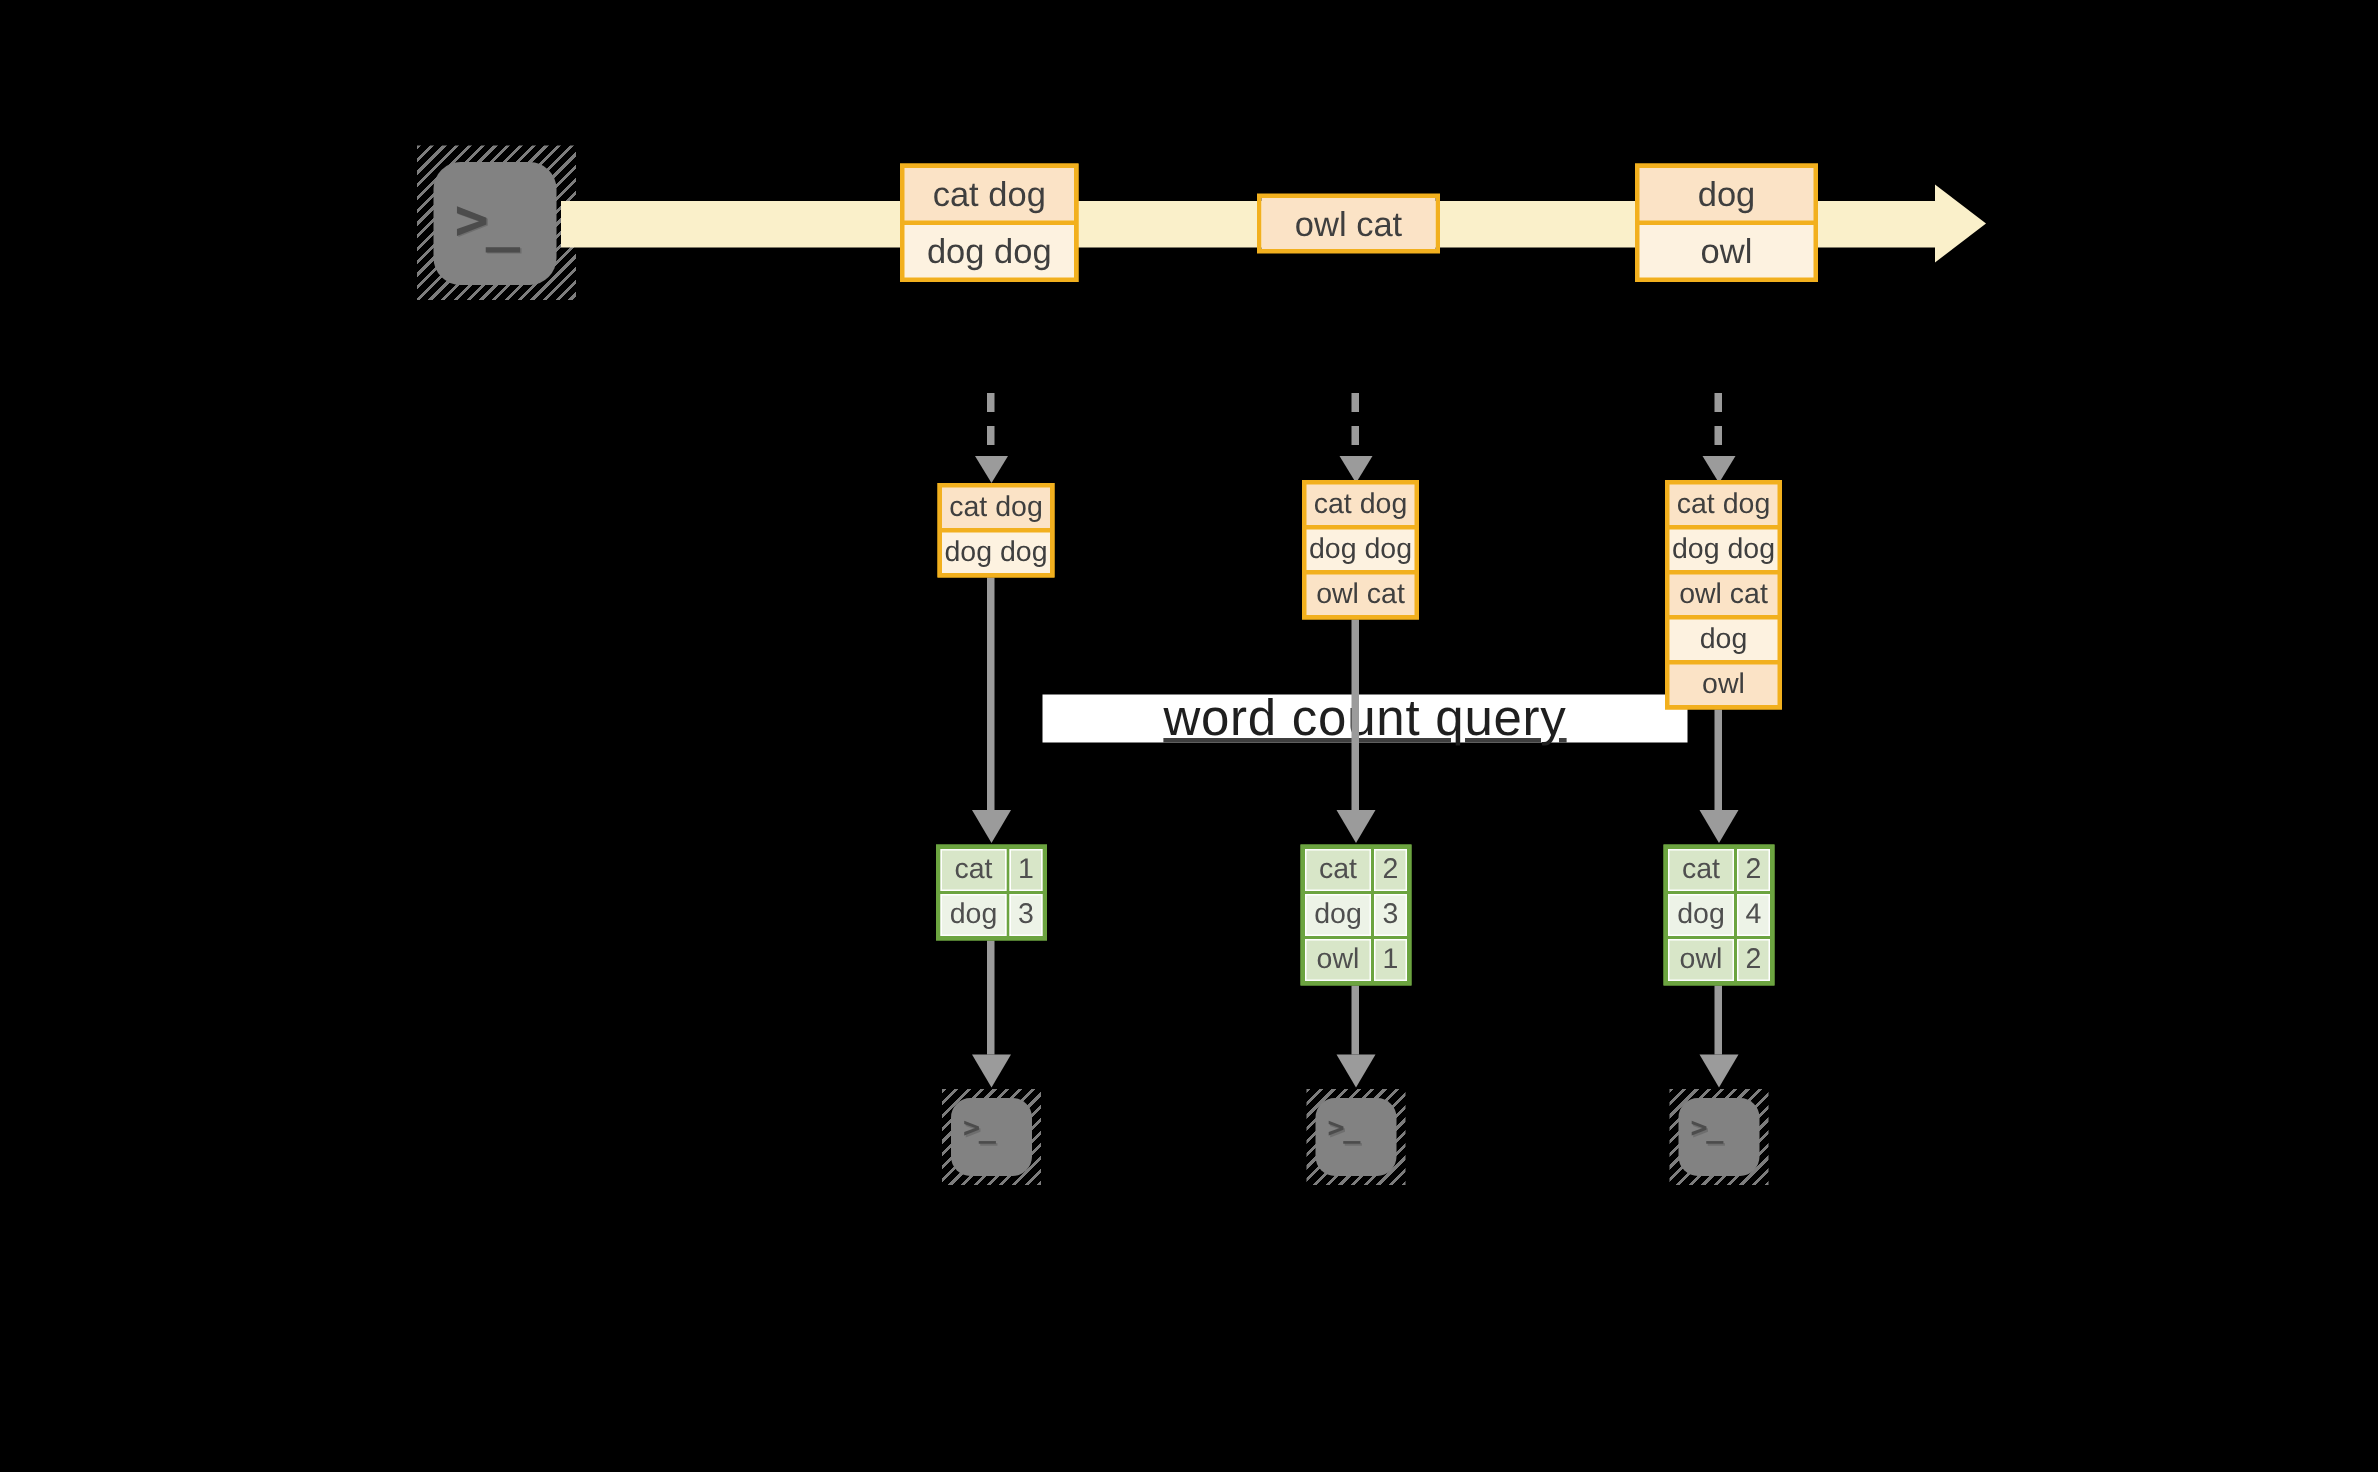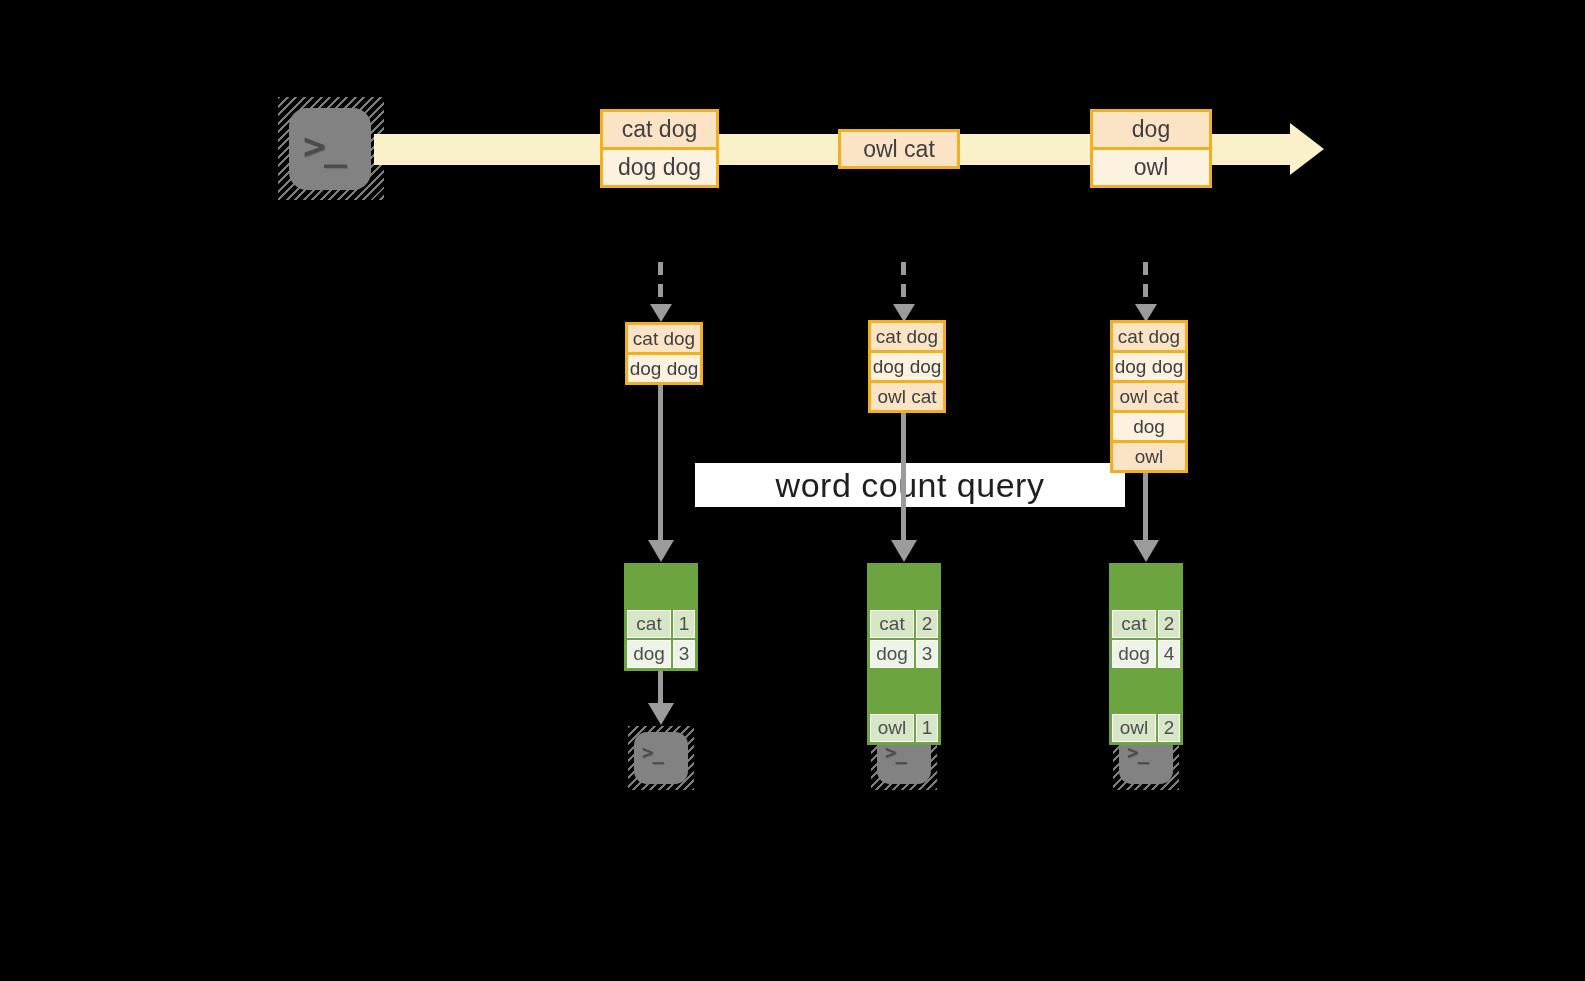--- a/index.html
+++ b/index.html
@@ -71,21 +71,21 @@
   
   .gtable{
     position:absolute;display:grid;grid-template-columns:44px 22px;gap:2px;z-index:3;
     background:#6CA440;border:3px solid #6CA440;
   }
   .gcell{
     height:26px;border:1px solid #FFFFFF;
     display:flex;align-items:center;justify-content:center;
     font-size:19px;color:#4F4F4F;
   }
-  .gcell.a{background:#D8E6C8;margin-top:44px;}
+  .gcell.a{background:#D8E6C8;}
   .gcell.b{background:#EDF3E7;}
 </style>
 </head>
 <body>
 
 <div class="canvas">
 
   <div class="term src" style="left:278px;top:97px;width:106px;height:103px;">
     <div class="term-body">
       <span class="term-glyph">&gt;_</span>
@@ -124,21 +124,21 @@
     <div class="orow a">owl cat</div>
   </div>
   <div class="obox stack" style="left:1110px;top:320px;width:72px;">
     <div class="orow a">cat dog</div>
     <div class="orow b">dog dog</div>
     <div class="orow a">owl cat</div>
     <div class="orow b">dog</div>
     <div class="orow a">owl</div>
   </div>
 
-  <div class="banner" style="left:695px;top:463px;width:430px;height:44px;">
+  <div class="banner" style="left:695px;top:463px;width:430px;height:32px;text-decoration:underline;">
     <span class="banner-label">word count query</span>
   </div>
 
   <div class="solidline" style="left:658px;top:385px;height:155px;"></div>
   <div class="head-lg" style="left:648px;top:540px;"></div>
   <div class="solidline" style="left:901px;top:413px;height:127px;"></div>
   <div class="head-lg" style="left:891px;top:540px;"></div>
   <div class="solidline" style="left:1143px;top:473px;height:67px;"></div>
   <div class="head-lg" style="left:1133px;top:540px;"></div>
 

